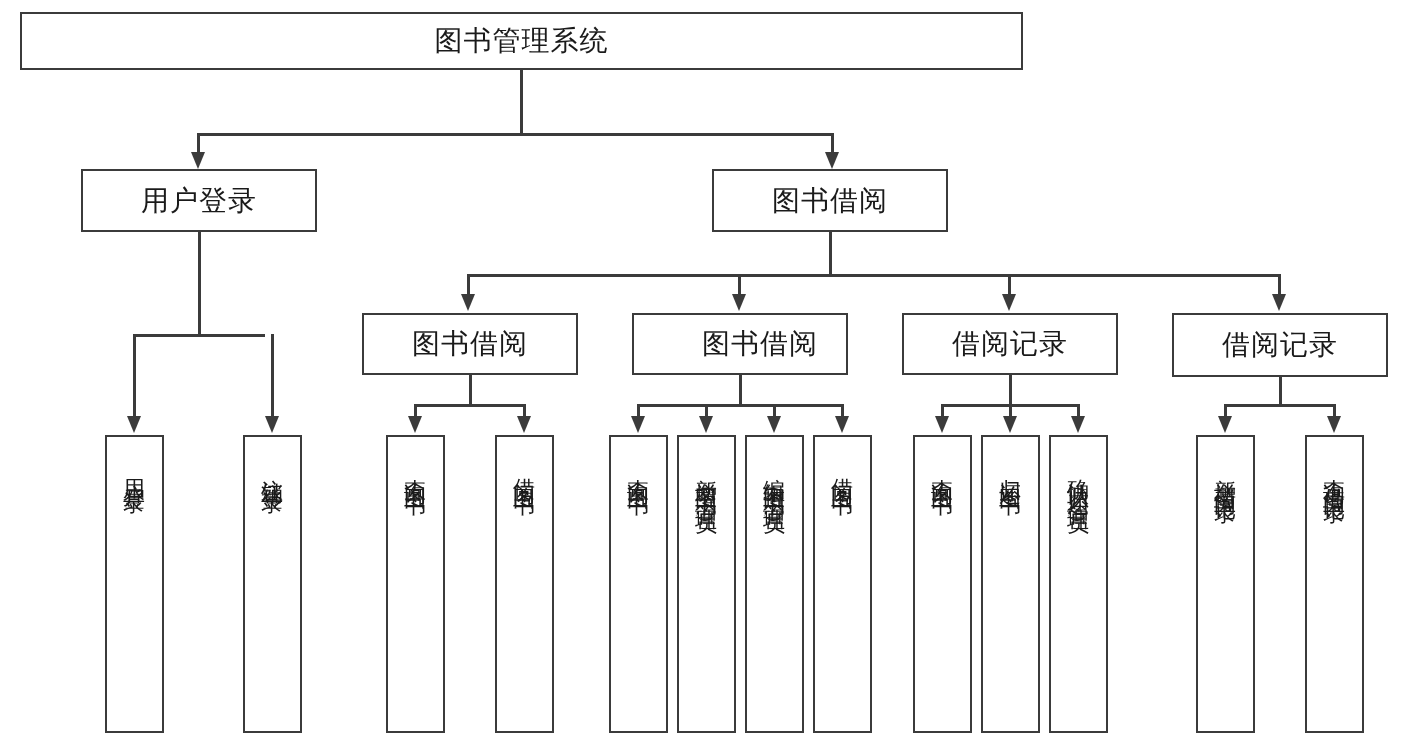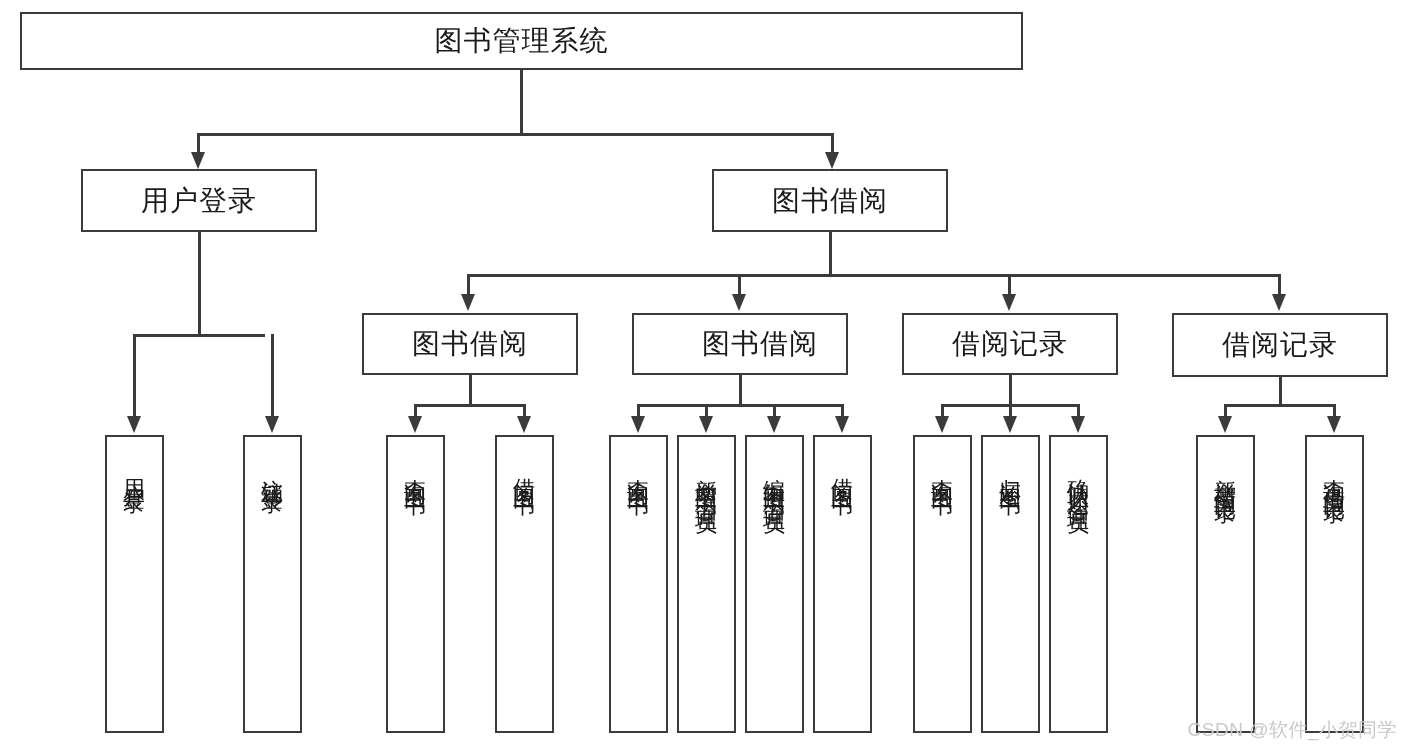--- a/index.html
+++ b/index.html
@@ -196,15 +196,14 @@
     <span class="vtext">确认归还（管理员）</span>
   </div>
 
   <div class="node node-v" style="left:1196px;top:435px;width:59px;height:298px;">
     <span class="vtext">新增借阅记录</span>
   </div>
   <div class="node node-v" style="left:1305px;top:435px;width:59px;height:298px;">
     <span class="vtext">查询借阅记录</span>
   </div>
 
-  <div id="watermark">CSDN @软件_小贺同学</div>
 
 </div>
 
 </body></html>

